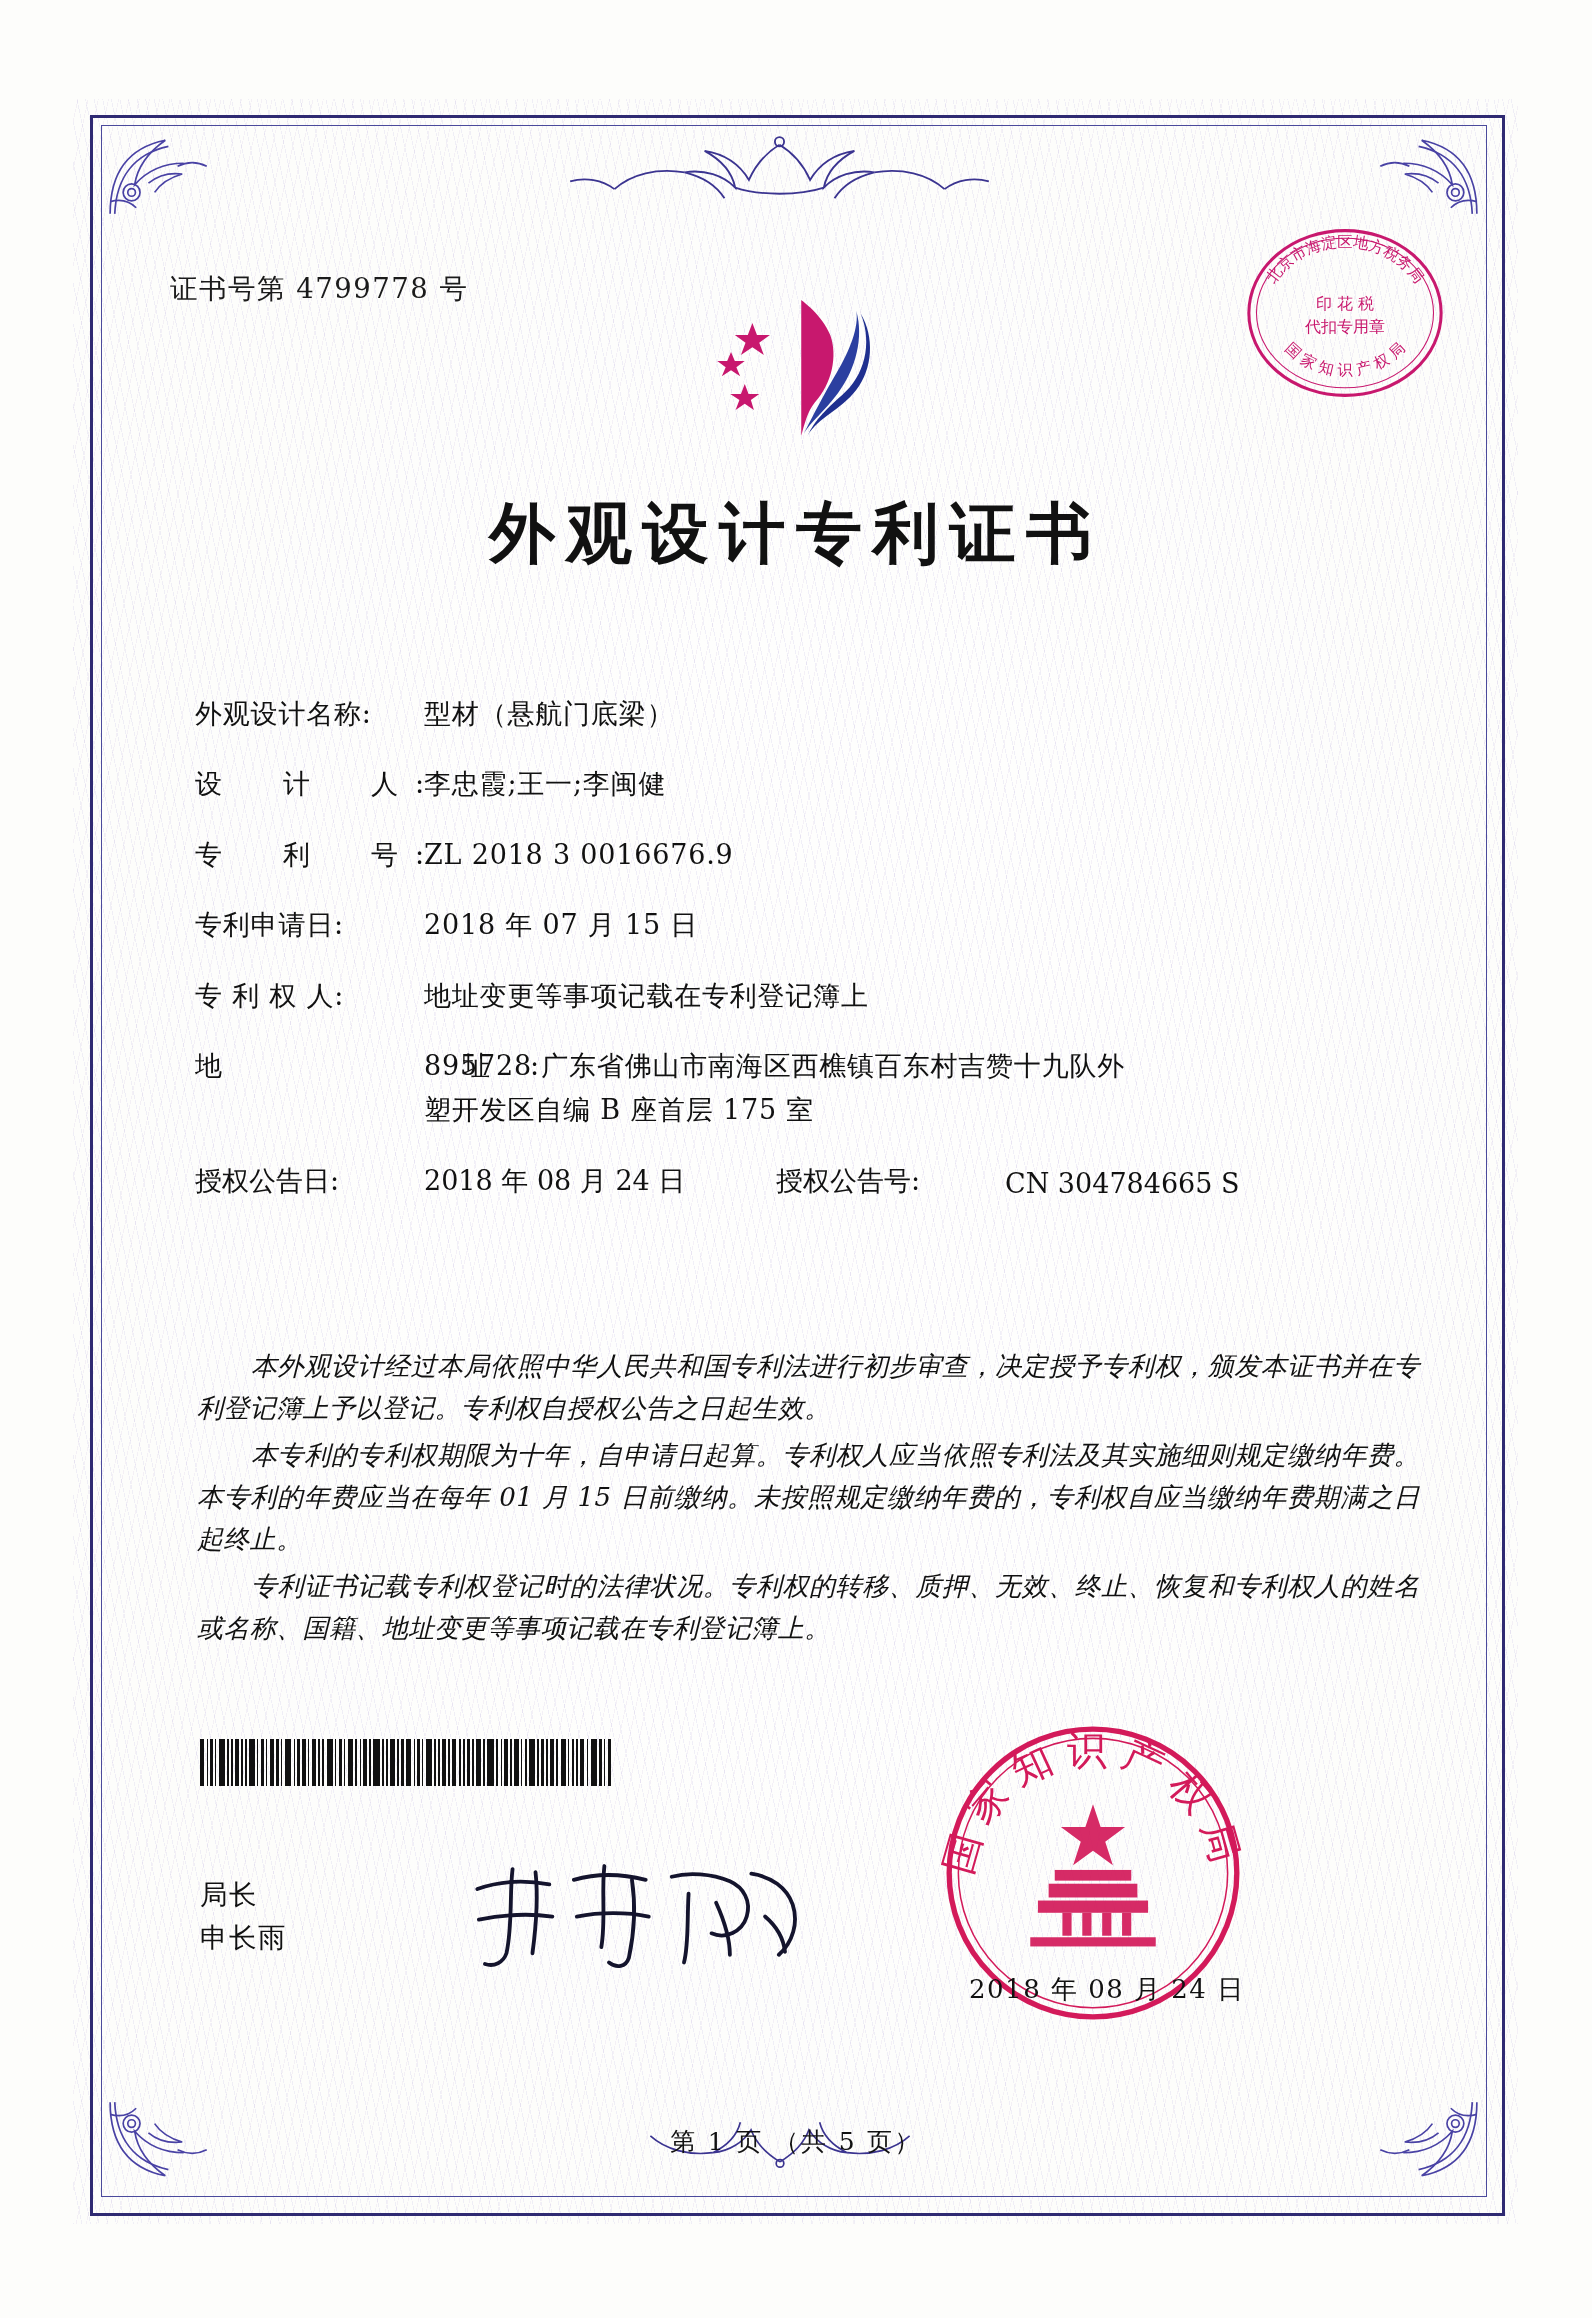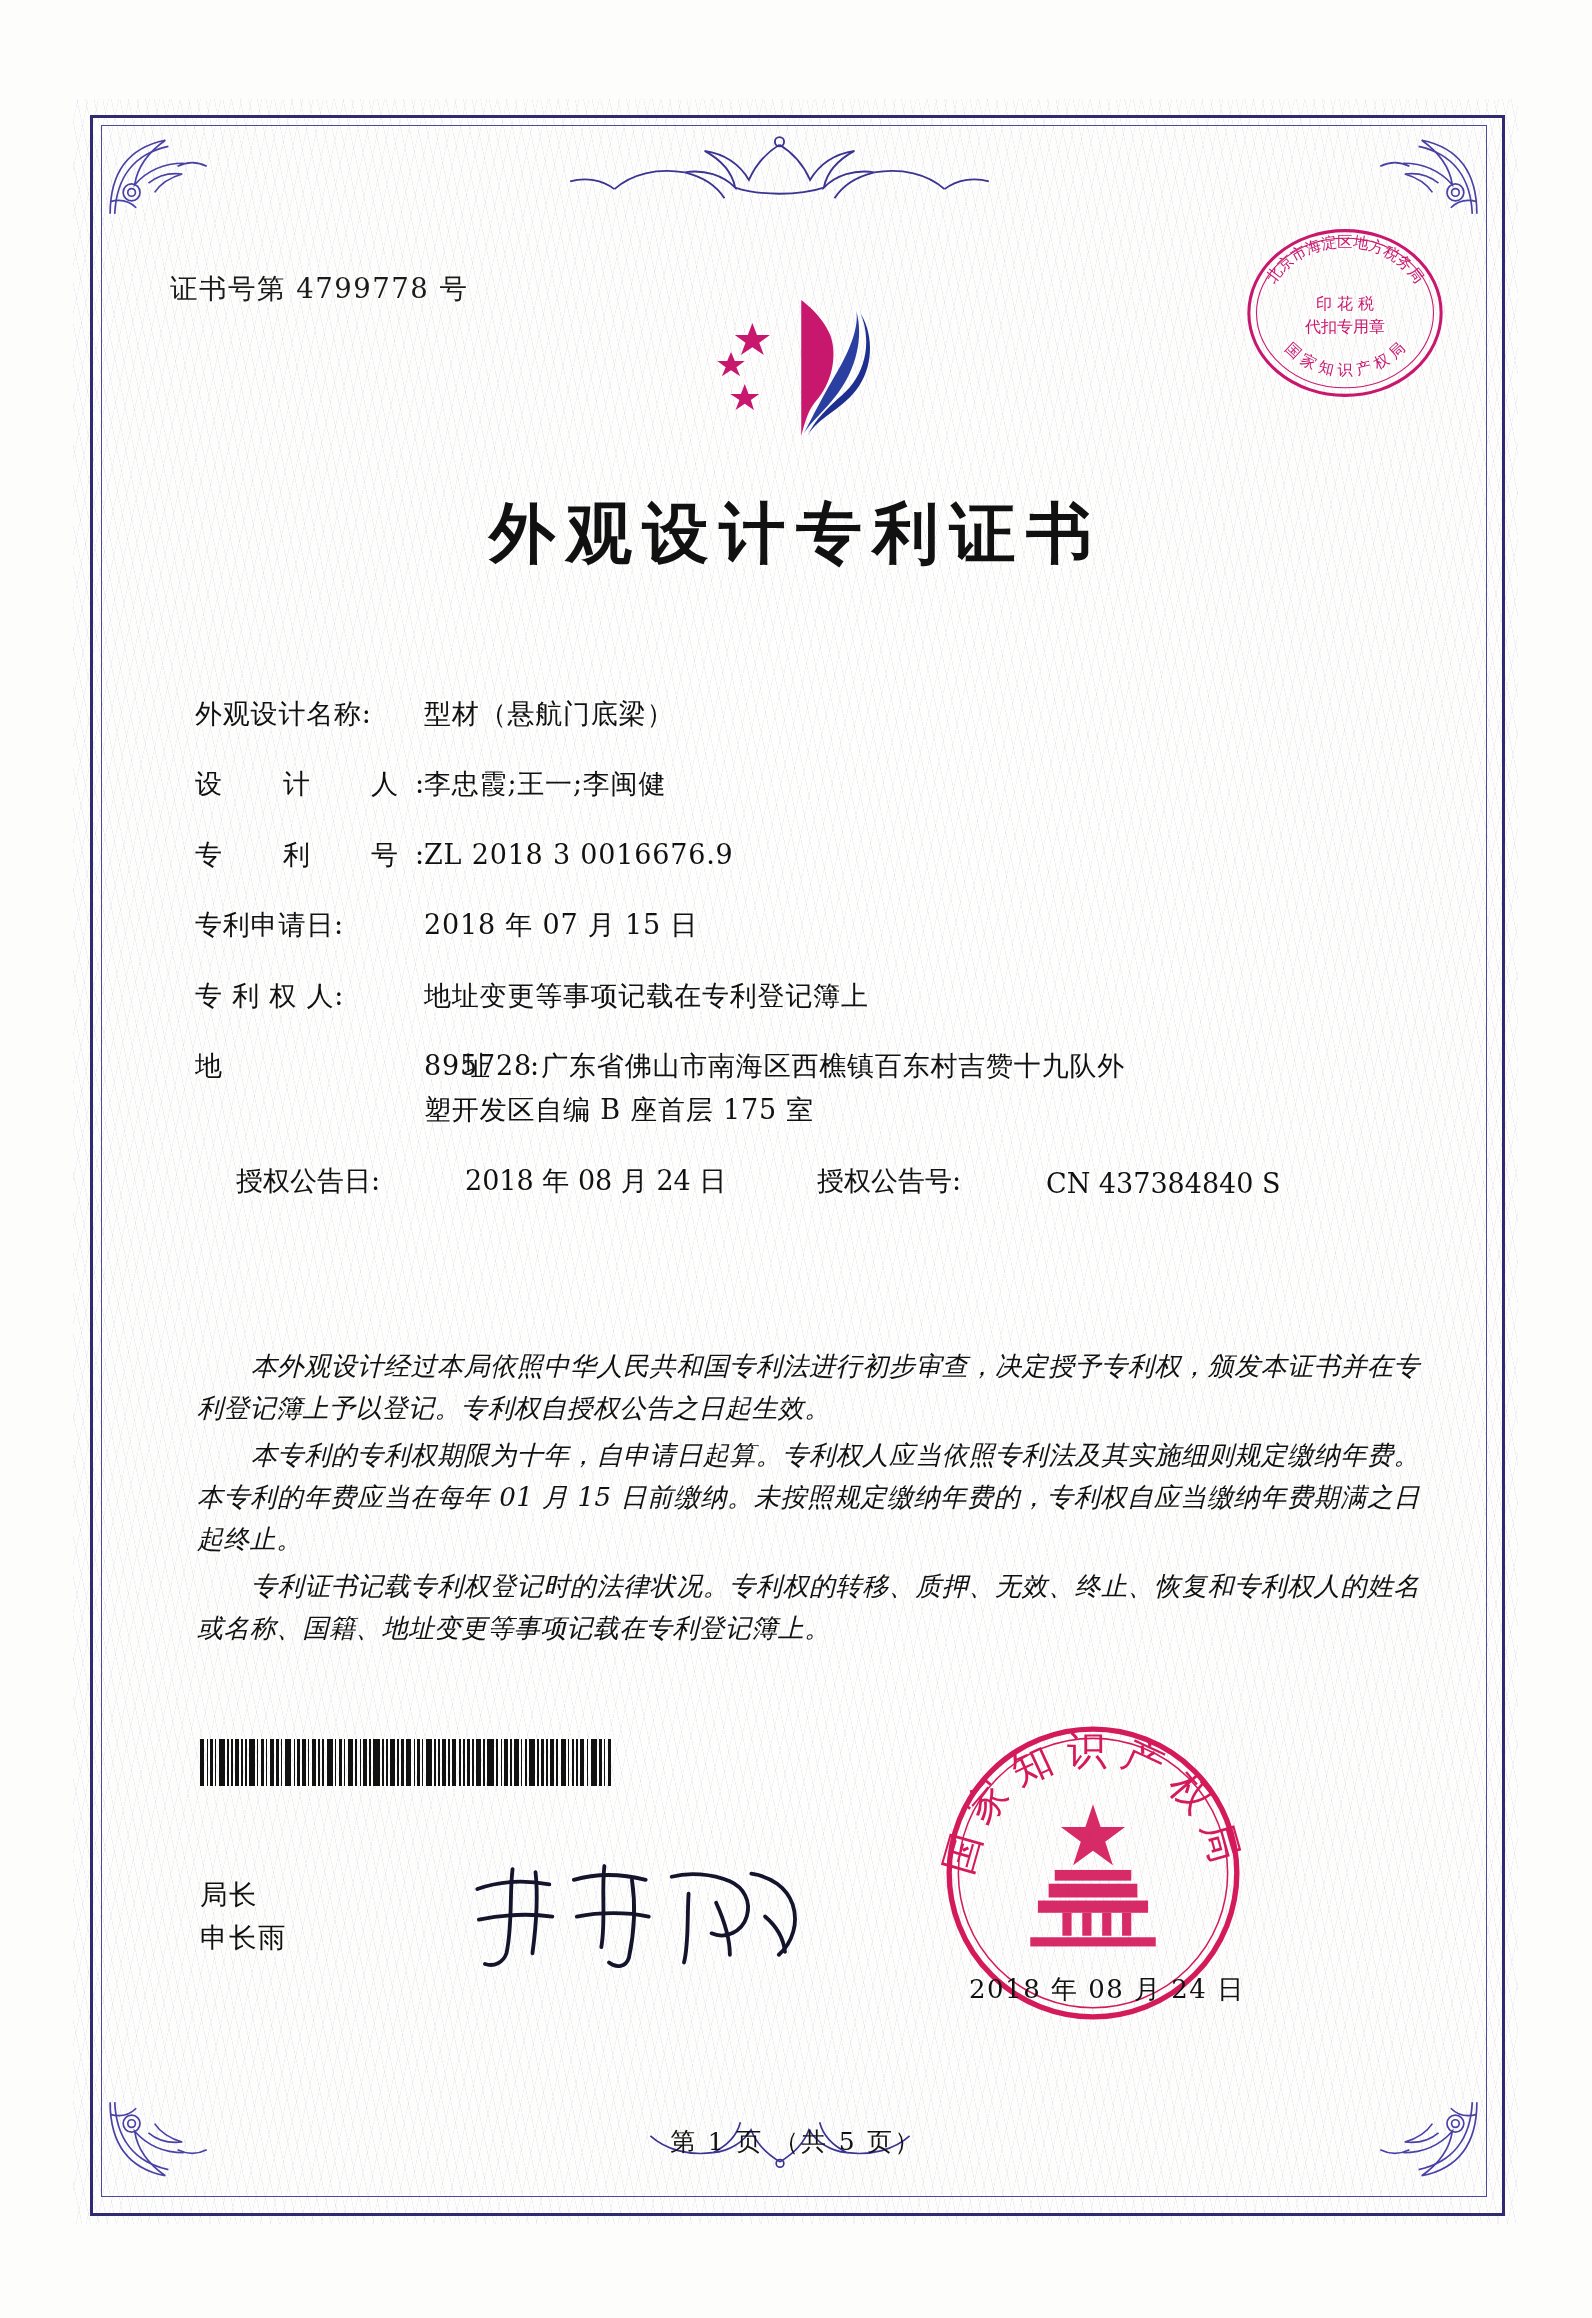--- a/index.html
+++ b/index.html
@@ -140,21 +140,20 @@
     letter-spacing: 0.8px;
   }
   .row .value .ln2 { display: block; margin-top: 7.6px; }
 
   .row-dual {
     display: flex;
     align-items: flex-start;
     font-size: 27px;
     color: #111;
     margin-bottom: 26px;
-    margin-left: 41px;
   }
   .row-dual .left {
     width: 581px;
     flex: 0 0 581px;
     display: flex;
   }
   .row-dual .left .label {
     width: 229px; flex: 0 0 229px;
   }
   .row-dual .right { display: flex; align-items: flex-end; }
@@ -369,21 +368,21 @@
       </div>
     </div>
 
     <div class="row-dual">
       <div class="left">
         <div class="label">授权公告日:</div>
         <div class="value">2018 年 08 月 24 日</div>
       </div>
       <div class="right">
         <div class="label">授权公告号:</div>
-        <div class="value">CN 437384840 S</div>
+        <div class="value">CN 304784665 S</div>
       </div>
     </div>
 
   </div>
 
   <div class="body-text">
     <p>本外观设计经过本局依照中华人民共和国专利法进行初步审查，决定授予专利权，颁发本证书并在专利登记簿上予以登记。专利权自授权公告之日起生效。</p>
     <p>本专利的专利权期限为十年，自申请日起算。专利权人应当依照专利法及其实施细则规定缴纳年费。本专利的年费应当在每年 01 月 15 日前缴纳。未按照规定缴纳年费的，专利权自应当缴纳年费期满之日起终止。</p>
     <p>专利证书记载专利权登记时的法律状况。专利权的转移、质押、无效、终止、恢复和专利权人的姓名或名称、国籍、地址变更等事项记载在专利登记簿上。</p>
   </div>

